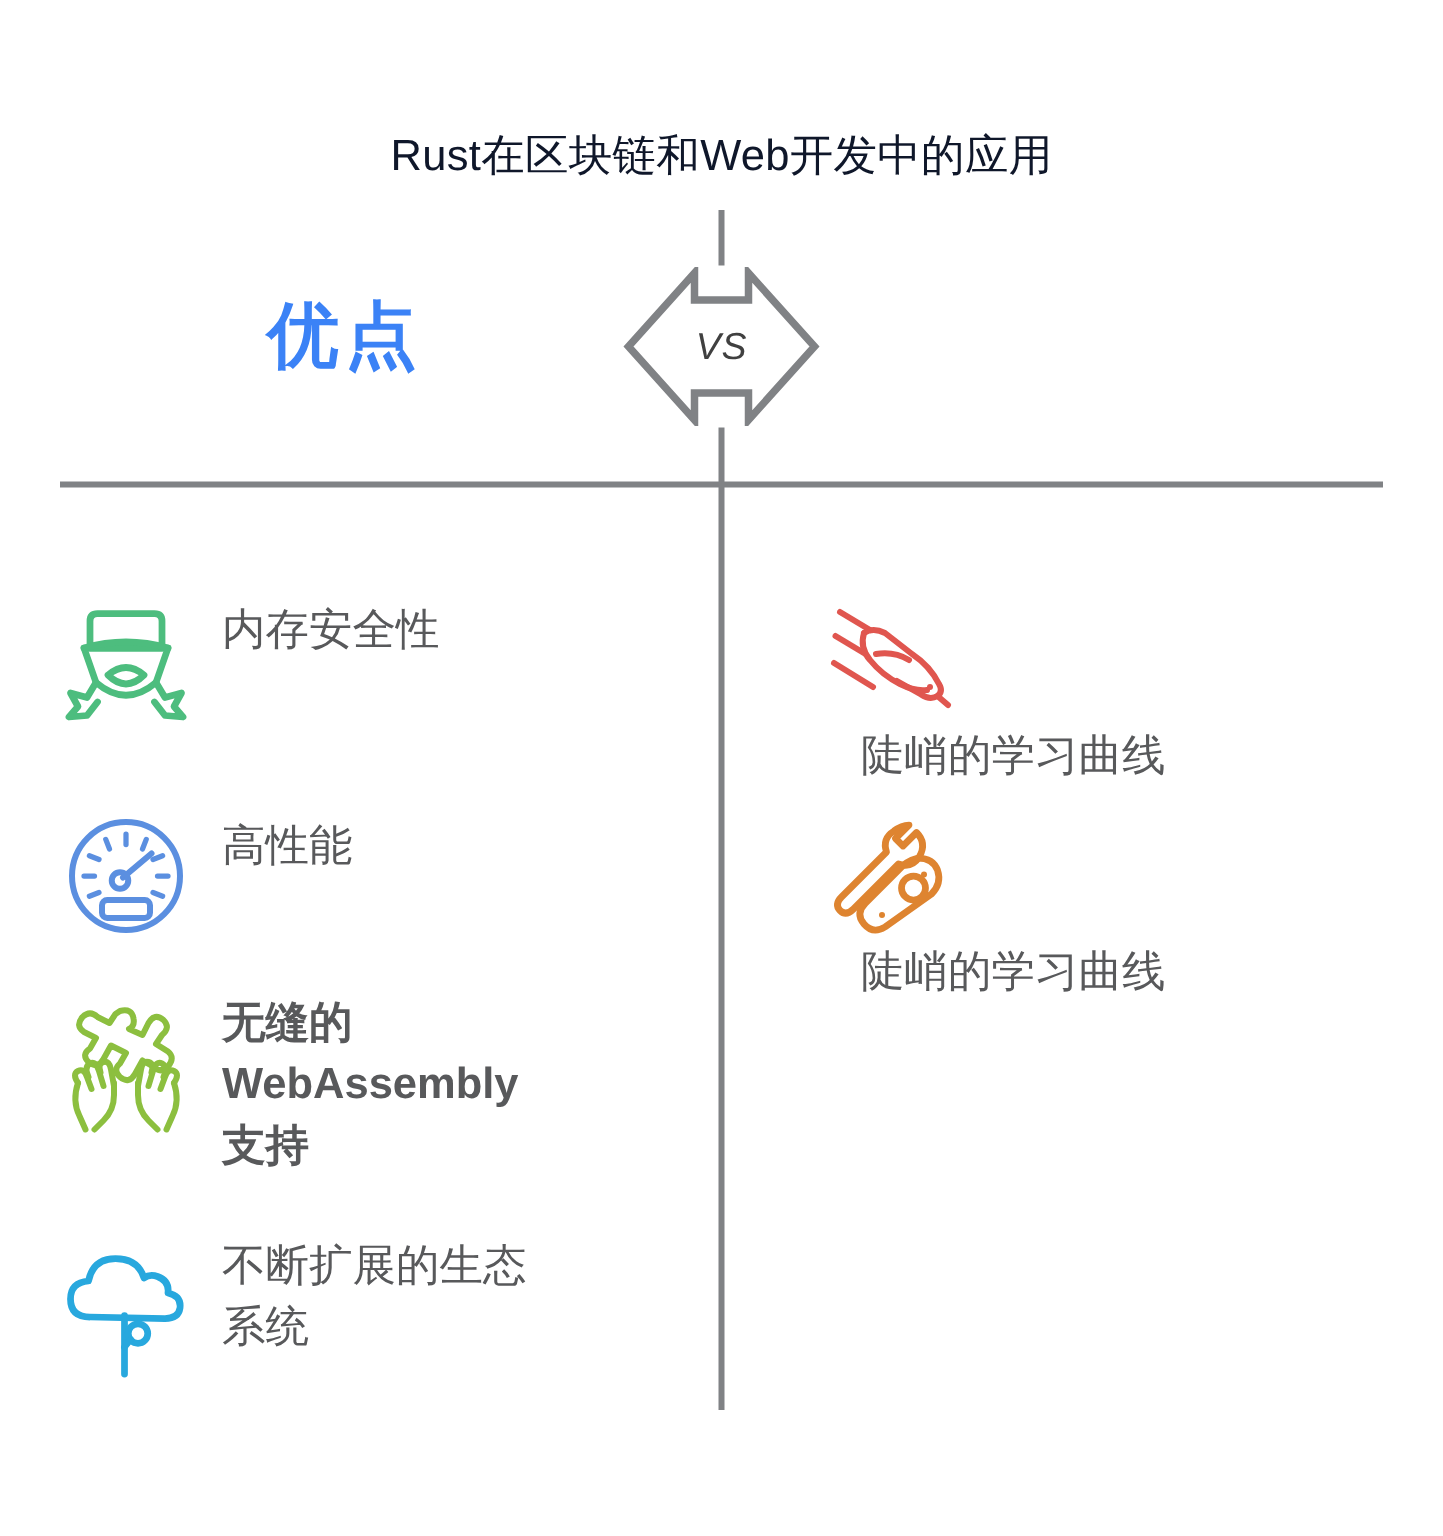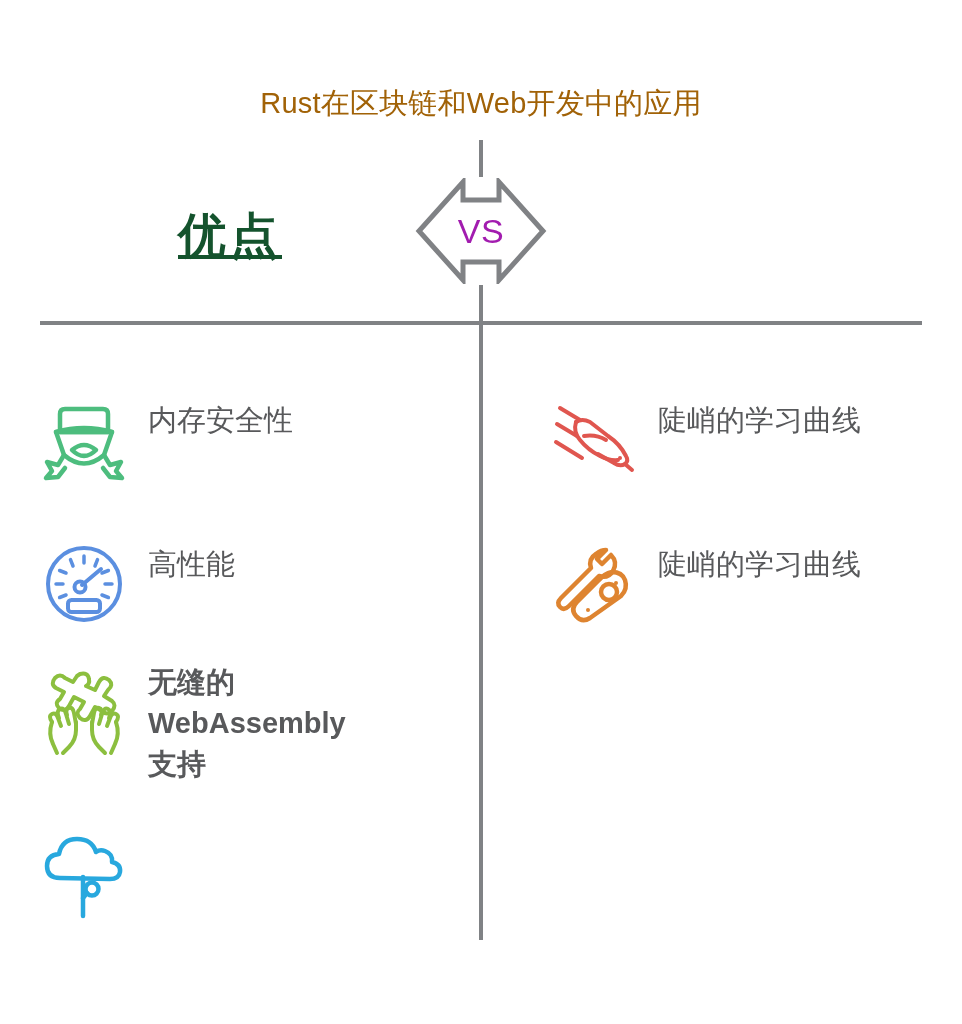--- a/index.html
+++ b/index.html
@@ -22,21 +22,21 @@
   }
 
   
   .title {
     position: absolute;
     top: 84px;
     left: 0;
     width: 962px;
     text-align: center;
     font-size: 29px;
-    color: #a16207;
+    color: #0f172a;
     letter-spacing: 0.2px;
     white-space: nowrap;
   }
 
   
   .v-divider {
     position: absolute;
     left: 479px;
     top: 140px;
     width: 4px;
@@ -71,34 +71,34 @@
   .vs-badge svg { display: block; }
   .vs-text {
     position: absolute;
     left: 415px;
     top: 178px;
     width: 132px;
     height: 106px;
     display: flex;
     align-items: center;
     justify-content: center;
-    font-size: 34px;
-    color: #a21caf;
+    font-size: 25px;
+    color: #404040;
     letter-spacing: 0.5px;
+    font-style: italic;
   }
 
   
   .col-heading {
     position: absolute;
-    top: 204px;
+    top: 192px;
     font-size: 48px;
     font-weight: bold;
-    color: #14532d;
+    color: #3b82f6;
     letter-spacing: 4px;
-    text-decoration: underline;
   }
   .col-heading.pros { left: 0; width: 460px; text-align: center; }
   .col-heading.cons { left: 500px; width: 460px; text-align: center; }
 
   
   .item {
     position: absolute;
     display: flex;
     align-items: flex-start;
   }
@@ -114,21 +114,21 @@
   .item .label {
     font-size: 29px;
     line-height: 41px;
     color: #58595b;
     padding-left: 22px;
     padding-top: 2px;
     white-space: pre-line;
   }
 
   .pros-item { left: 42px; }
-  .cons-item { left: 552px; }
+  .cons-item { left: 552px; flex-direction: column; }
 
   .row-1 { top: 398px; }
   .row-2 { top: 542px; }
   .row-3 { top: 660px; font-weight: bold; }
   .row-4 { top: 822px; }
 
   .item.row-3 .icon,
   .item.row-4 .icon { align-items: flex-start; padding-top: 8px; }
 </style>
 </head>
@@ -215,20 +215,22 @@
 
   <div class="item pros-item row-4">
     <span class="icon">
       <svg width="84" height="90" viewBox="0 0 84 90" fill="none" stroke="#28A8DE" stroke-width="4.5" stroke-linecap="round" stroke-linejoin="round">
         <path d="M18 48 Q5 48 5 36 Q5 25 17 24 Q20 9 35 9 Q50 9 54 22 Q58 19 63 21 Q71 24 70 32 Q79 34 78 42 Q77 49 68 49 Z"></path>
         <path d="M41 47 L41 86"></path>
         <circle cx="50" cy="59" r="6.5"></circle>
         <path d="M45 63 L41 68"></path>
       </svg>
     </span>
+    <span class="label">不断扩展的生态
+系统</span>
   </div>
 
   <div class="item cons-item row-1">
     <span class="icon">
       <svg width="84" height="84" viewBox="0 0 84 84" fill="none" stroke="#E0564F" stroke-width="4" stroke-linecap="round" stroke-linejoin="round">
 
         <path d="M8 10 L28 22"></path>
         <path d="M5 26 L25 38"></path>
         <path d="M4 44 L30 60"></path>
 

